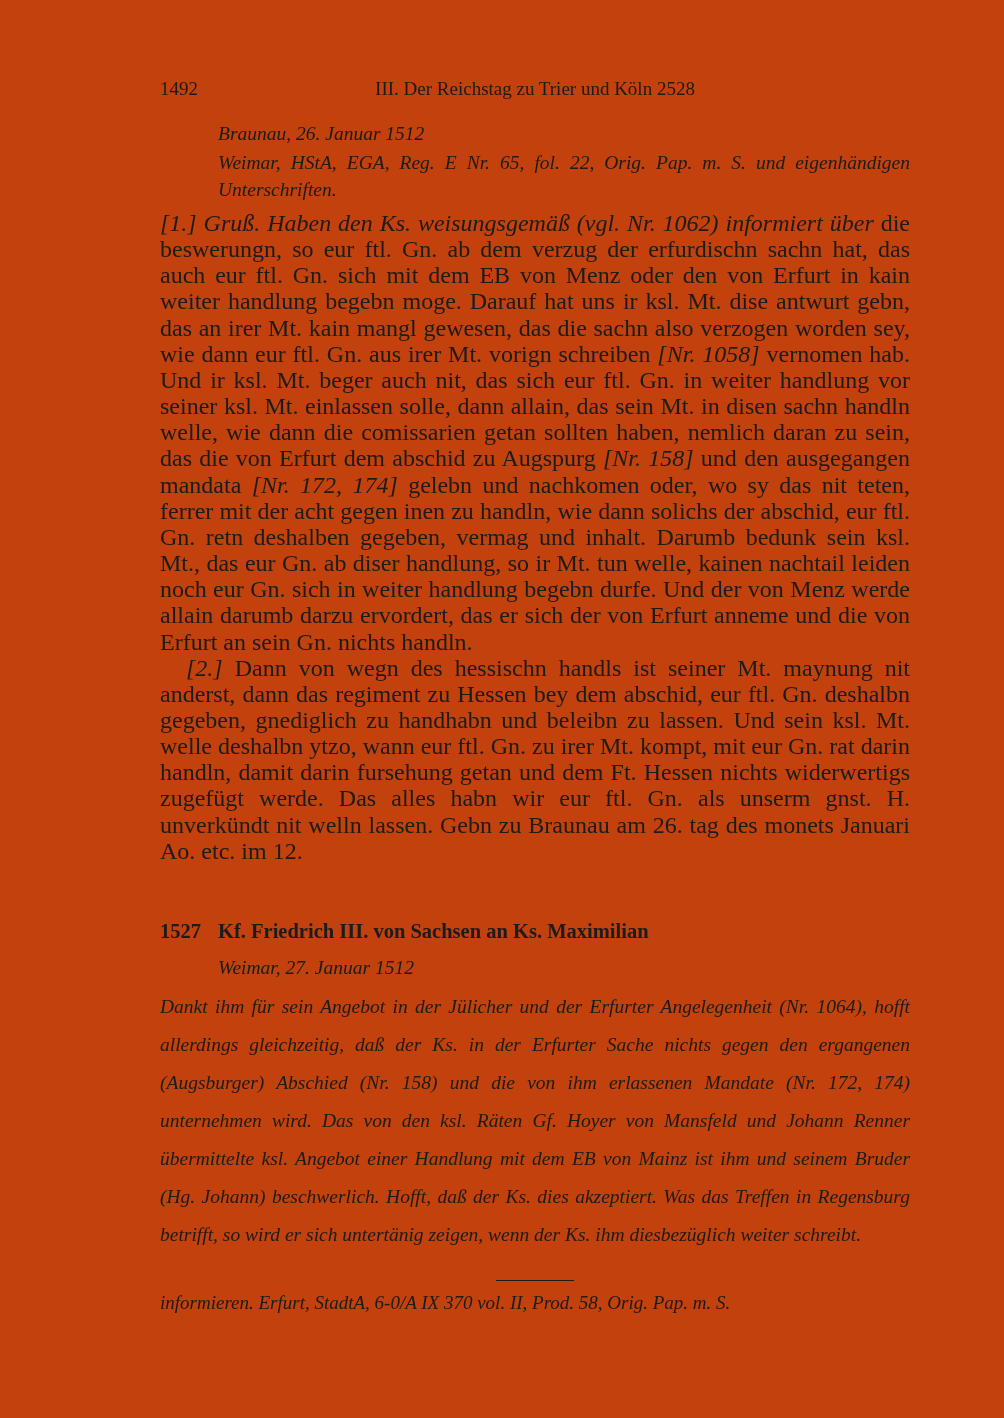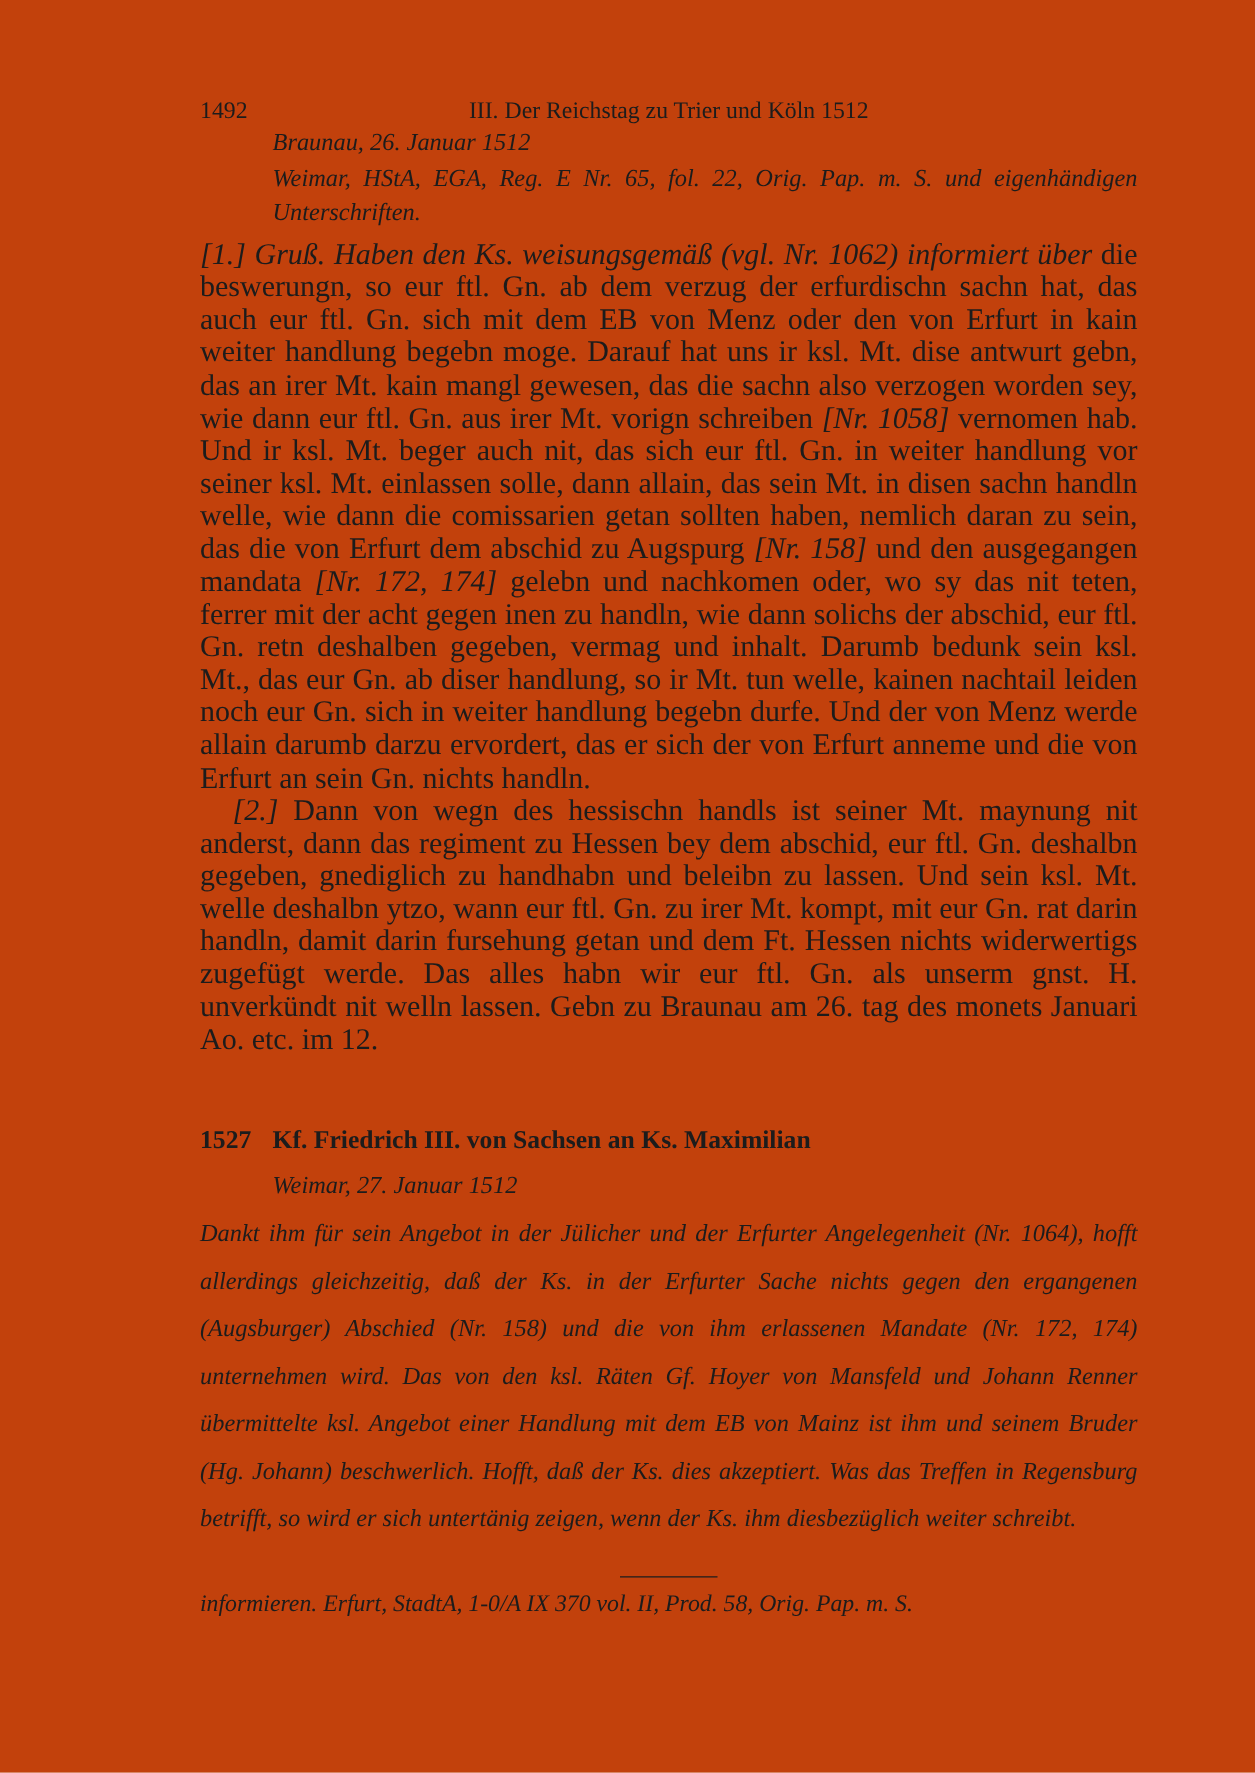--- a/index.html
+++ b/index.html
@@ -57,20 +57,21 @@
   .source {
     margin: 0;
     margin-left: 58px;
     margin-top: 3px;
     font-style: italic;
     font-size: 19.5px;
     line-height: 26.5px;
     text-align: justify;
   }
   .dateline-first {
+    margin-top: 19px;
   }
   
   .body-para {
     margin: 0;
     font-size: 24px;
     line-height: 26.15px;
     text-align: justify;
   }
   .para-first {
     margin-top: 7px;
@@ -124,21 +125,21 @@
   }
 </style>
 </head>
 <body>
 
 <div class="page">
   <div class="content">
 
     <header class="running-header">
       <span class="page-number">1492</span>
-      <span class="running-head">III. Der Reichstag zu Trier und Köln 1512</span>
+      <span class="running-head">III. Der Reichstag zu Trier und Köln 2528</span>
     </header>
 
     <section>
       <p class="dateline dateline-first">Braunau, 26. Januar 1512</p>
       <p class="source">Weimar, HStA, EGA, Reg. E Nr. 65, fol. 22, Orig. Pap. m. S. und eigenhändigen Unterschriften.</p>
 
       <p class="body-para para-first"><span class="italic">[1.] Gruß. Haben den Ks. weisungsgemäß (vgl. Nr. 1062) informiert über </span><span>die beswerungn, so eur ftl. Gn. ab dem verzug der erfurdischn sachn hat, das auch eur ftl. Gn. sich mit dem EB von Menz oder den von Erfurt in kain weiter handlung begebn moge. Darauf hat uns ir ksl. Mt. dise antwurt gebn, das an irer Mt. kain mangl gewesen, das die sachn also verzogen worden sey, wie dann eur ftl. Gn. aus irer Mt. vorign schreiben </span><span class="italic">[Nr. 1058]</span><span> vernomen hab. Und ir ksl. Mt. beger auch nit, das sich eur ftl. Gn. in weiter handlung vor seiner ksl. Mt. einlassen solle, dann allain, das sein Mt. in disen sachn handln welle, wie dann die comissarien getan sollten haben, nemlich daran zu sein, das die von Erfurt dem abschid zu Augspurg </span><span class="italic">[Nr. 158]</span><span> und den ausgegangen mandata </span><span class="italic">[Nr. 172, 174]</span><span> gelebn und nachkomen oder, wo sy das nit teten, ferrer mit der acht gegen inen zu handln, wie dann solichs der abschid, eur ftl. Gn. retn deshalben gegeben, vermag und inhalt. Darumb bedunk sein ksl. Mt., das eur Gn. ab diser handlung, so ir Mt. tun welle, kainen nachtail leiden noch eur Gn. sich in weiter handlung begebn durfe. Und der von Menz werde allain darumb darzu ervordert, das er sich der von Erfurt anneme und die von Erfurt an sein Gn. nichts handln.</span></p>
 
       <p class="body-para para-indent"><span class="italic">[2.]</span><span> Dann von wegn des hessischn handls ist seiner Mt. maynung nit anderst, dann das regiment zu Hessen bey dem abschid, eur ftl. Gn. deshalbn gegeben, gnediglich zu handhabn und beleibn zu lassen. Und sein ksl. Mt. welle deshalbn ytzo, wann eur ftl. Gn. zu irer Mt. kompt, mit eur Gn. rat darin handln, damit darin fursehung getan und dem Ft. Hessen nichts widerwertigs zugefügt werde. Das alles habn wir eur ftl. Gn. als unserm gnst. H. unverkündt nit welln lassen. Gebn zu Braunau am 26. tag des monets Januari Ao. etc. im 12.</span></p>
     </section>
@@ -147,17 +148,17 @@
       <h2 class="entry-heading">
         <span class="entry-number">1527</span>
         <span class="entry-title">Kf. Friedrich III. von Sachsen an Ks. Maximilian</span>
       </h2>
       <p class="dateline heading-gap">Weimar, 27. Januar 1512</p>
       <p class="summary">Dankt ihm für sein Angebot in der Jülicher und der Erfurter Angelegenheit (Nr. 1064), hofft allerdings gleichzeitig, daß der Ks. in der Erfurter Sache nichts gegen den ergangenen (Augsburger) Abschied (Nr. 158) und die von ihm erlassenen Mandate (Nr. 172, 174) unternehmen wird. Das von den ksl. Räten Gf. Hoyer von Mansfeld und Johann Renner übermittelte ksl. Angebot einer Handlung mit dem EB von Mainz ist ihm und seinem Bruder (Hg. Johann) beschwerlich. Hofft, daß der Ks. dies akzeptiert. Was das Treffen in Regensburg betrifft, so wird er sich untertänig zeigen, wenn der Ks. ihm diesbezüglich weiter schreibt.</p>
     </section>
 
     <section>
       <hr class="footnote-rule">
-      <p class="footnote-text">informieren. Erfurt, StadtA, 1-0/A IX 370 vol. II, Prod. 58, Orig. Pap. m. S.</p>
+      <p class="footnote-text">informieren. Erfurt, StadtA, 6-0/A IX 370 vol. II, Prod. 58, Orig. Pap. m. S.</p>
     </section>
 
   </div>
 </div>
 
 </body></html>

